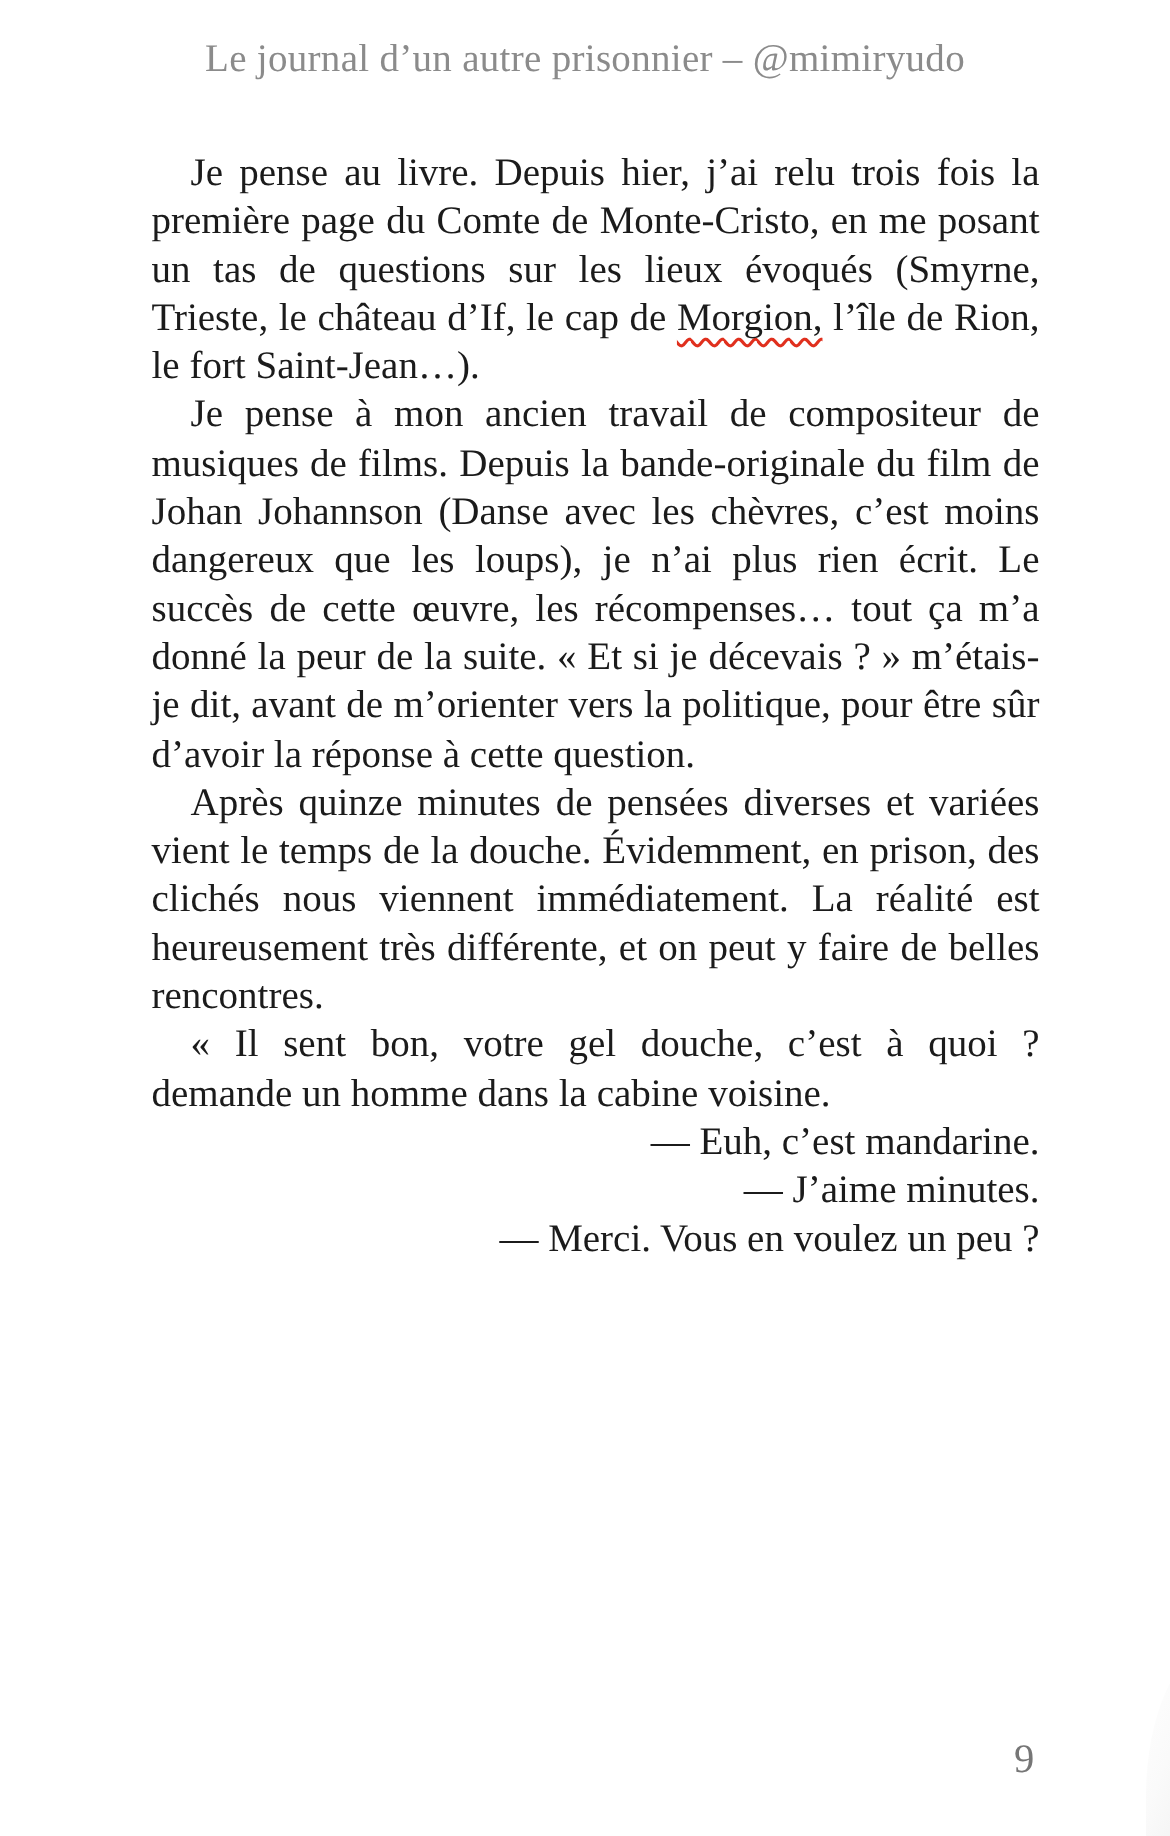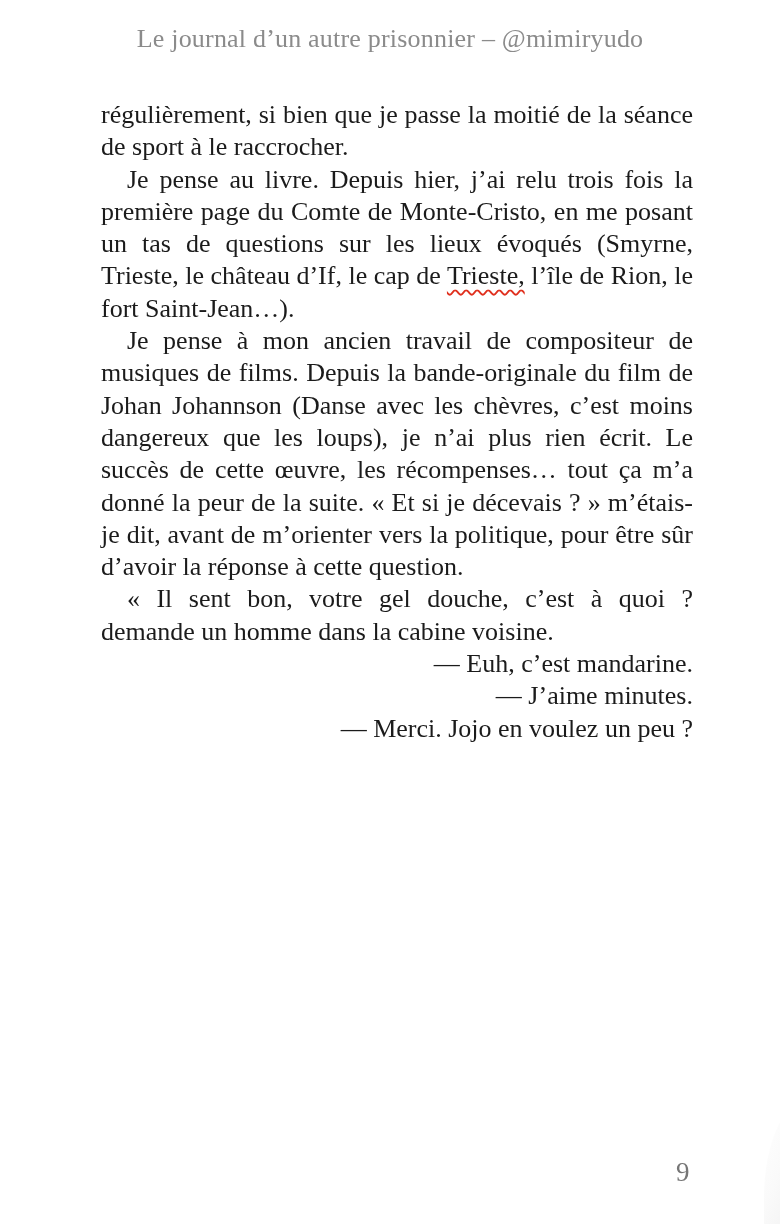--- a/index.html
+++ b/index.html
@@ -77,33 +77,33 @@
 </style>
 </head>
 <body>
 
 <div class="page">
 
   <div class="running-header">Le journal d’un autre prisonnier – @mimiryudo</div>
 
   <div class="content">
 
-    <p class="continuation">régulièrement, si bien que je passe la moitié de la séance de sport à le raccrocher.</p>
 
 
-    <p><span>Je pense au livre. Depuis hier, j’ai relu trois fois la première page du Comte de Monte-Cristo, en me posant un tas de questions sur les lieux évoqués (Smyrne, Trieste, le château d’If, le cap de </span><span class="spellcheck-flag">Trieste,</span><span> l’île de Rion, le fort Saint-Jean…).</span></p>
+    <p><span>Je pense au livre. Depuis hier, j’ai relu trois fois la première page du Comte de Monte-Cristo, en me posant un tas de questions sur les lieux évoqués (Smyrne, Trieste, le château d’If, le cap de </span><span class="spellcheck-flag">Morgion,</span><span> l’île de Rion, le fort Saint-Jean…).</span></p>
 
     <p>Je pense à mon ancien travail de compositeur de musiques de films. Depuis la bande-originale du film de Johan Johannson (Danse avec les chèvres, c’est moins dangereux que les loups), je n’ai plus rien écrit. Le succès de cette œuvre, les récompenses… tout ça m’a donné la peur de la suite. « Et si je décevais ? » m’étais-je dit, avant de m’orienter vers la politique, pour être sûr d’avoir la réponse à cette question.</p>
 
+    <p>Après quinze minutes de pensées diverses et variées vient le temps de la douche. Évidemment, en prison, des clichés nous viennent immédiatement. La réalité est heureusement très différente, et on peut y faire de belles rencontres.</p>
 
     <p>« Il sent bon, votre gel douche, c’est à quoi ? demande un homme dans la cabine voisine.</p>
 
     <p class="dialogue-line">— Euh, c’est mandarine.</p>
     <p class="dialogue-line">— J’aime minutes.</p>
-    <p class="dialogue-line">— Merci. Jojo en voulez un peu ?</p>
+    <p class="dialogue-line">— Merci. Vous en voulez un peu ?</p>
 
     <div class="paragraph-gap"></div>
 
 
   </div>
 
   <div class="page-number">9</div>
 
   <div class="page-curl"></div>
 

